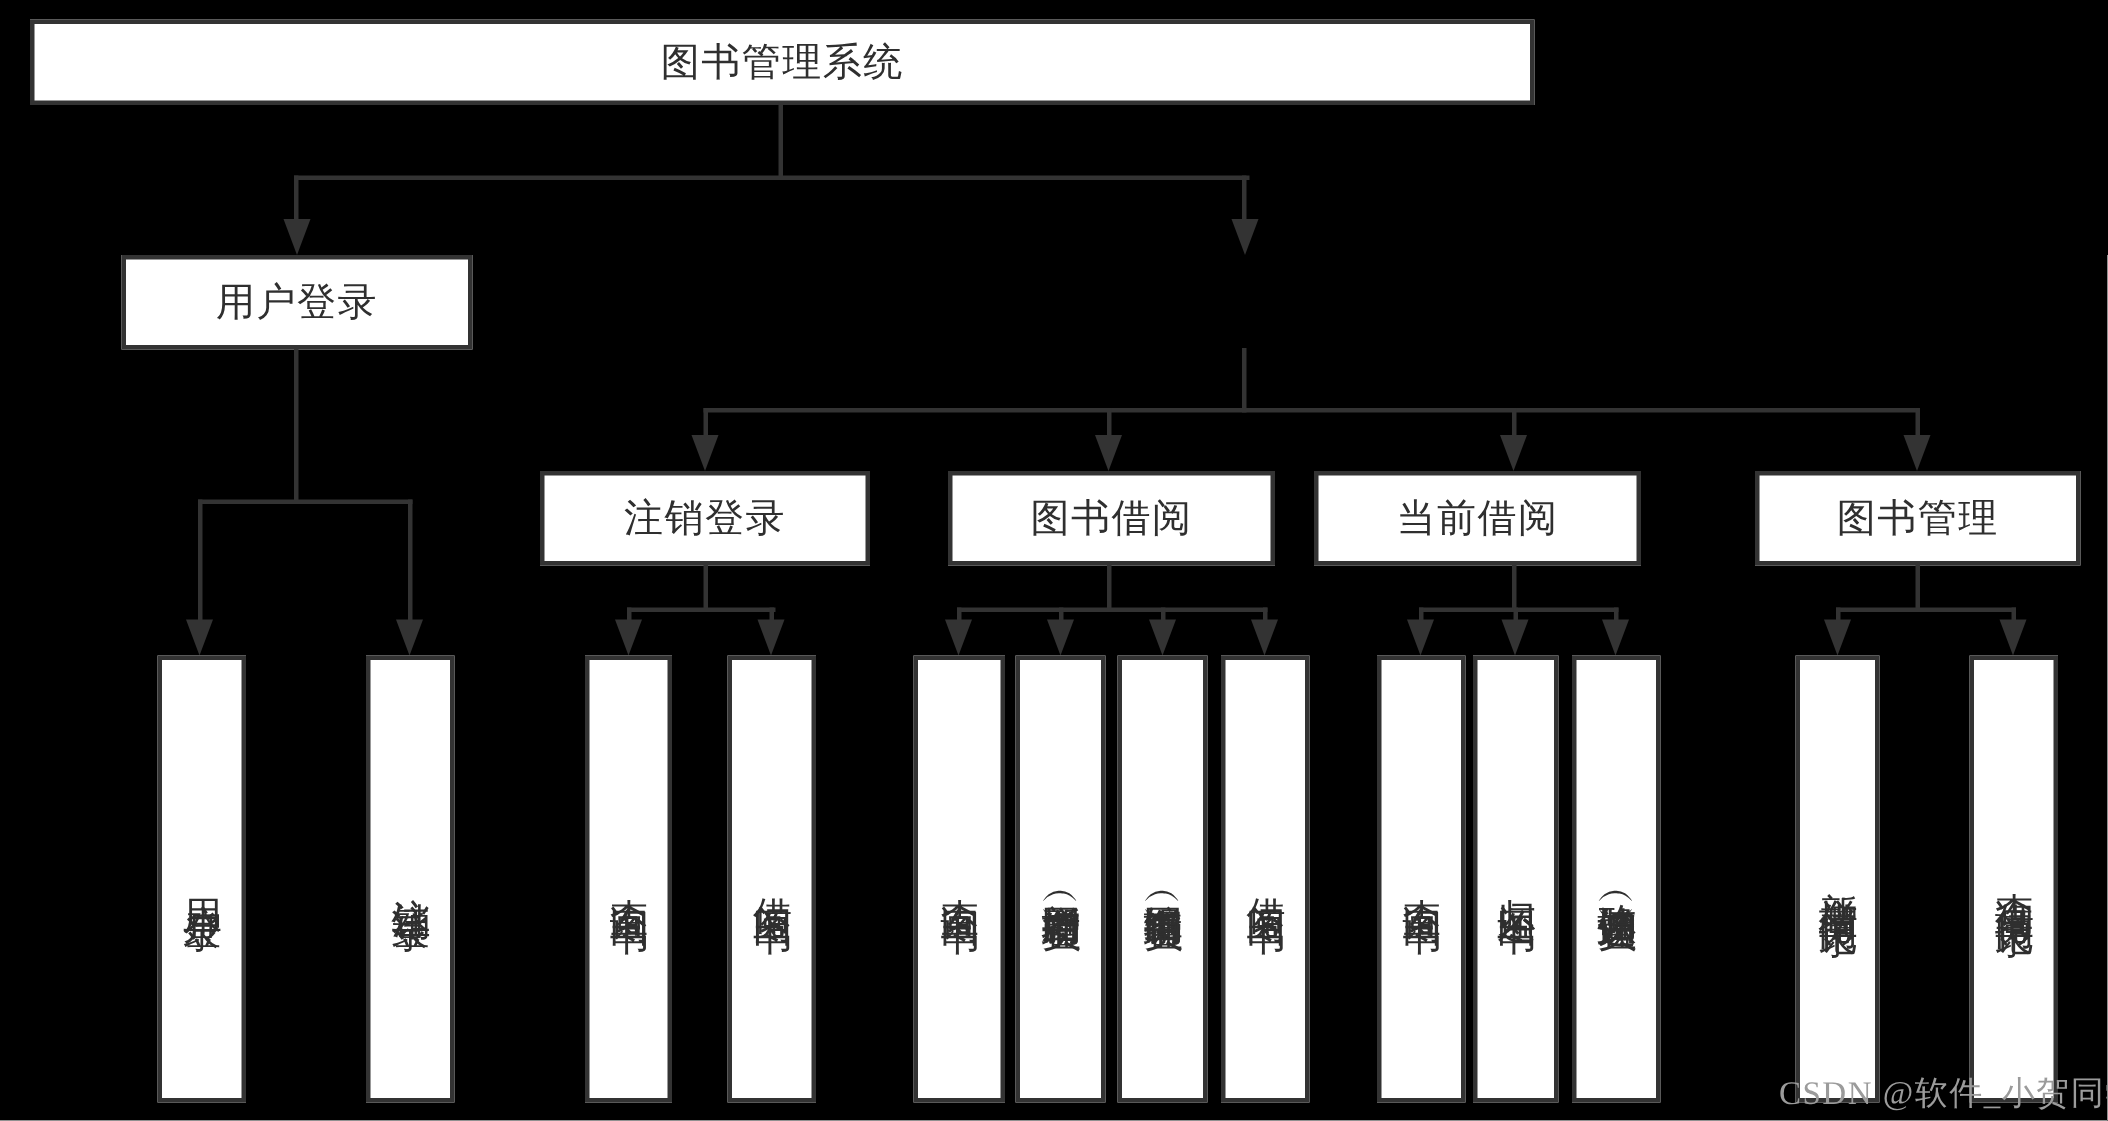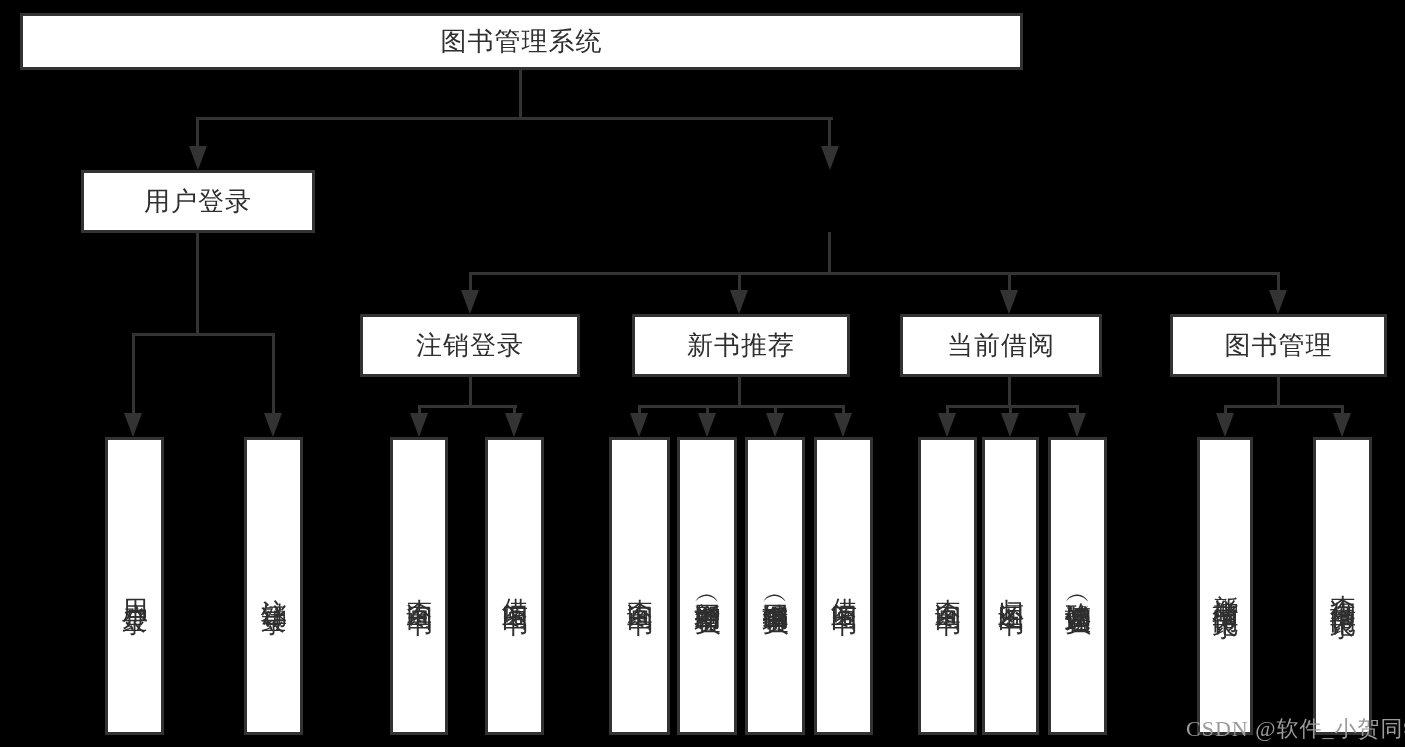--- a/index.html
+++ b/index.html
@@ -67,23 +67,23 @@
   <div class="arr" style="left:730px; top:290px;"></div>
   <div class="vl" style="left:1008px; top:272px; height:22px;"></div>
   <div class="arr" style="left:1000px; top:290px;"></div>
   <div class="vl" style="left:1277px; top:272px; height:22px;"></div>
   <div class="arr" style="left:1269px; top:290px;"></div>
 
   <div class="box hbox" style="left:360px; top:314px; width:220px; height:63px;">
     <span>注销登录</span>
   </div>
   <div class="box hbox" style="left:632px; top:314px; width:218px; height:63px;">
-    <span>新书推荐</span>
+    <span>图书借阅</span>
   </div>
-  <div class="box hbox" style="left:900px; top:314px; width:202px; height:63px;">
+  <div class="box hbox" style="left:876px; top:314px; width:218px; height:63px;">
     <span>当前借阅</span>
   </div>
   <div class="box hbox" style="left:1170px; top:314px; width:217px; height:63px;">
     <span>图书管理</span>
   </div>
 
   <div class="vl" style="left:469px; top:376px; height:32px;"></div>
   <div class="hl" style="left:418px; top:405px; width:99px;"></div>
   <div class="vl" style="left:418px; top:405px; height:12px;"></div>
   <div class="arr" style="left:410px; top:413px;"></div>

